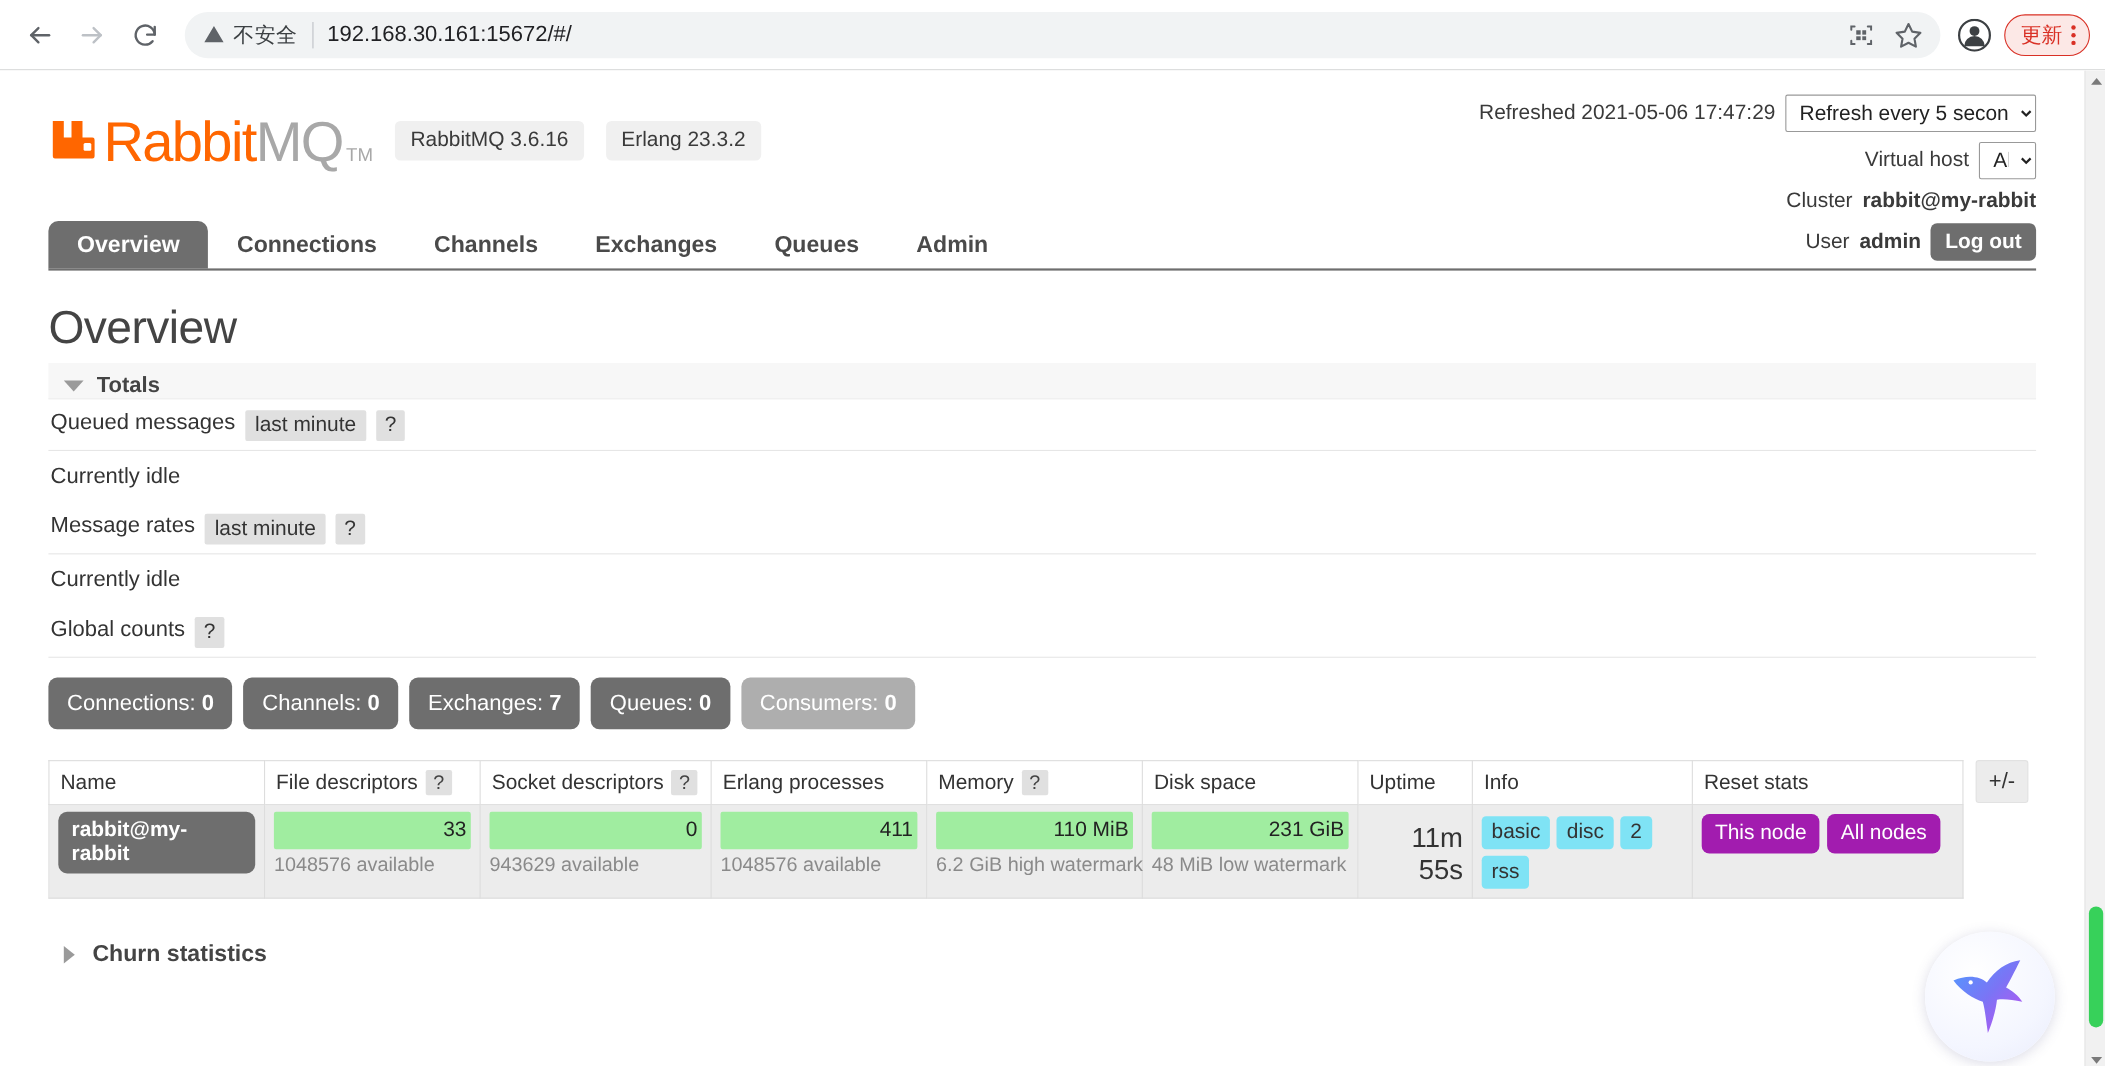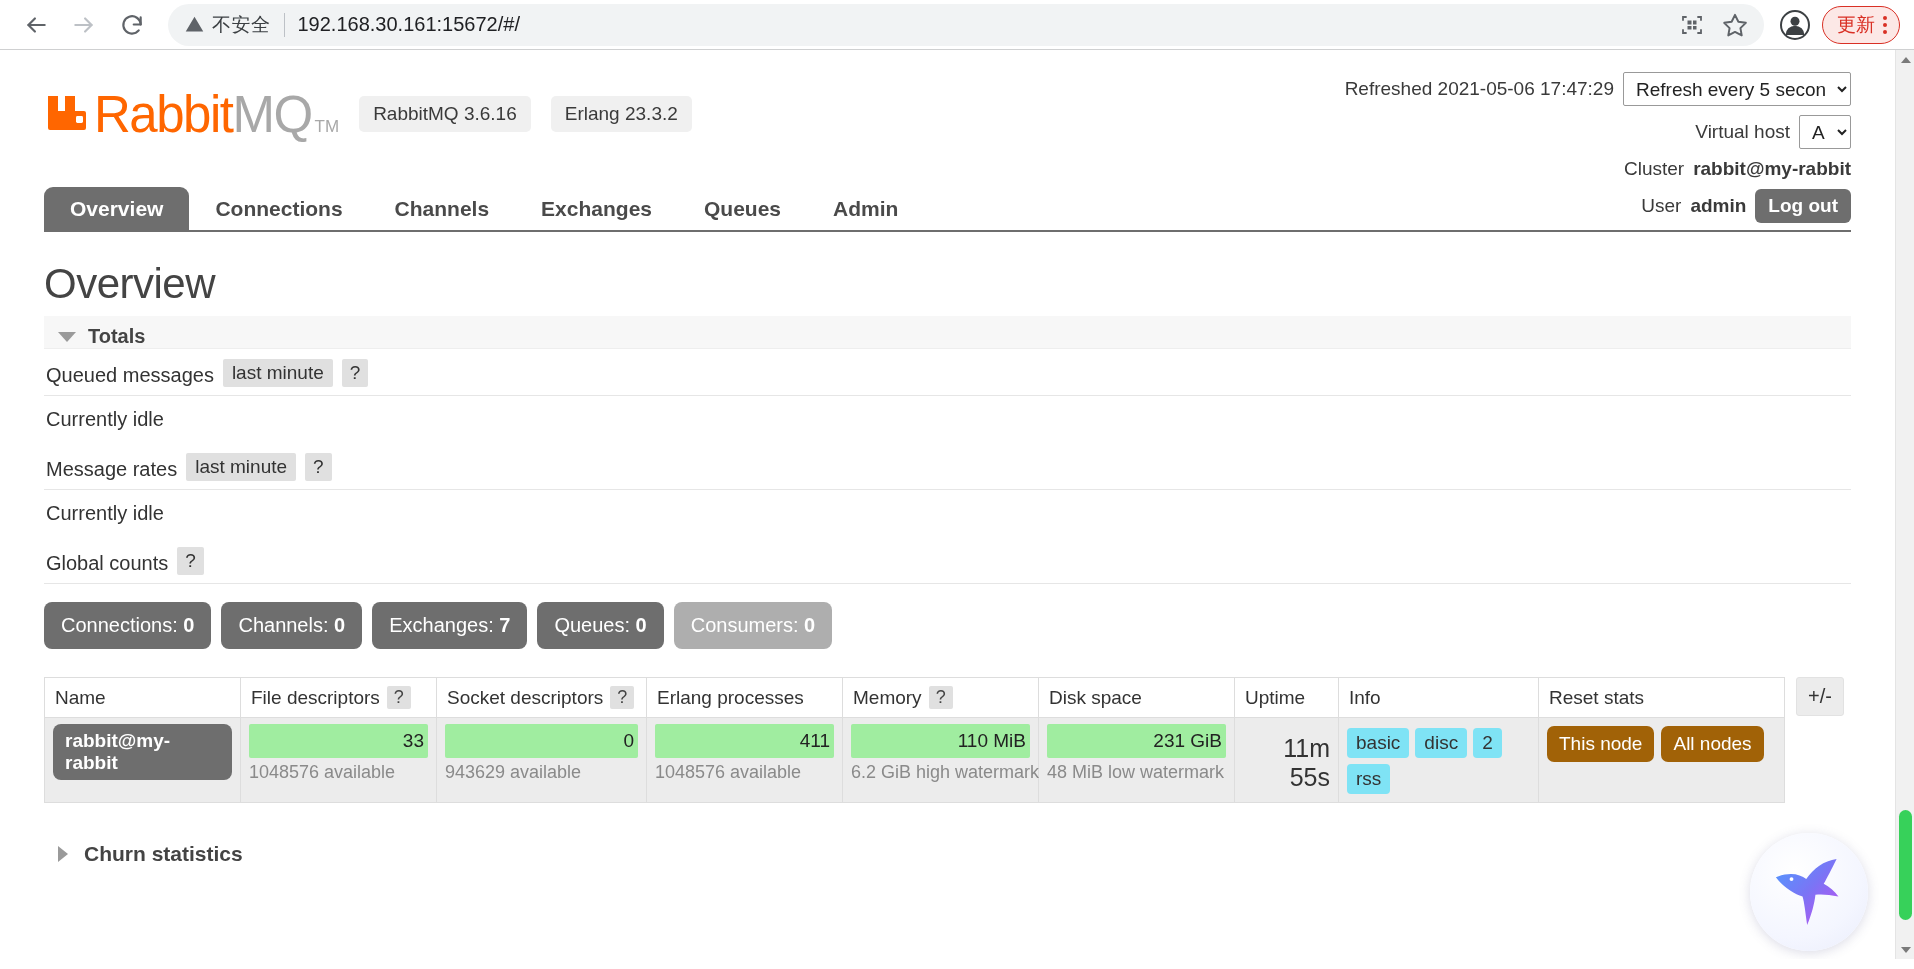--- a/index.html
+++ b/index.html
@@ -7,21 +7,21 @@
   html, body {
     margin: 0; padding: 0;
     width: 1914px; height: 969px;
     overflow: hidden;
     background: #fff;
     font-family: "Liberation Sans", sans-serif;
   }
 
   
   .browser-chrome {
-    height: 50px;
+    height: 64px;
     background: #ffffff;
     display: flex;
     align-items: center;
     padding: 0 14px;
     border-bottom: 1px solid #cfd0d1;
     position: relative;
   }
   .nav-btns { display: flex; align-items: center; gap: 4px; flex: 0 0 auto; }
   .nav-btn {
     width: 44px; height: 44px;
@@ -221,21 +221,21 @@
   }
   .tri-right {
     width: 0; height: 0;
     border-top: 8px solid transparent;
     border-bottom: 8px solid transparent;
     border-left: 10px solid #9a9a9a;
   }
 
   .stat-label-row {
     display: flex;
-    align-items: flex-end;
+    align-items: flex-start;
     gap: 9px;
     font-size: 20px;
     color: #333;
     padding: 10px 0 8px 2px;
     border-bottom: 1px solid #e6e6e6;
   }
   .chip {
     background: #e0e0e0;
     color: #333;
     padding: 3px 9px;
@@ -333,21 +333,21 @@
   .tag {
     background: #7fe3f5;
     color: #333;
     font-size: 19px;
     padding: 4px 9px;
     border-radius: 4px;
     cursor: pointer;
   }
   .reset-btns { display: flex; gap: 7px; padding-top: 2px; }
   .reset-btn {
-    background: #a16207;
+    background: #a21caf;
     color: #fff;
     font-size: 19px;
     padding: 7px 12px;
     border: none;
     border-radius: 7px;
     cursor: pointer;
     font-family: "Liberation Sans", sans-serif;
     white-space: nowrap;
   }
   .plusminus {

